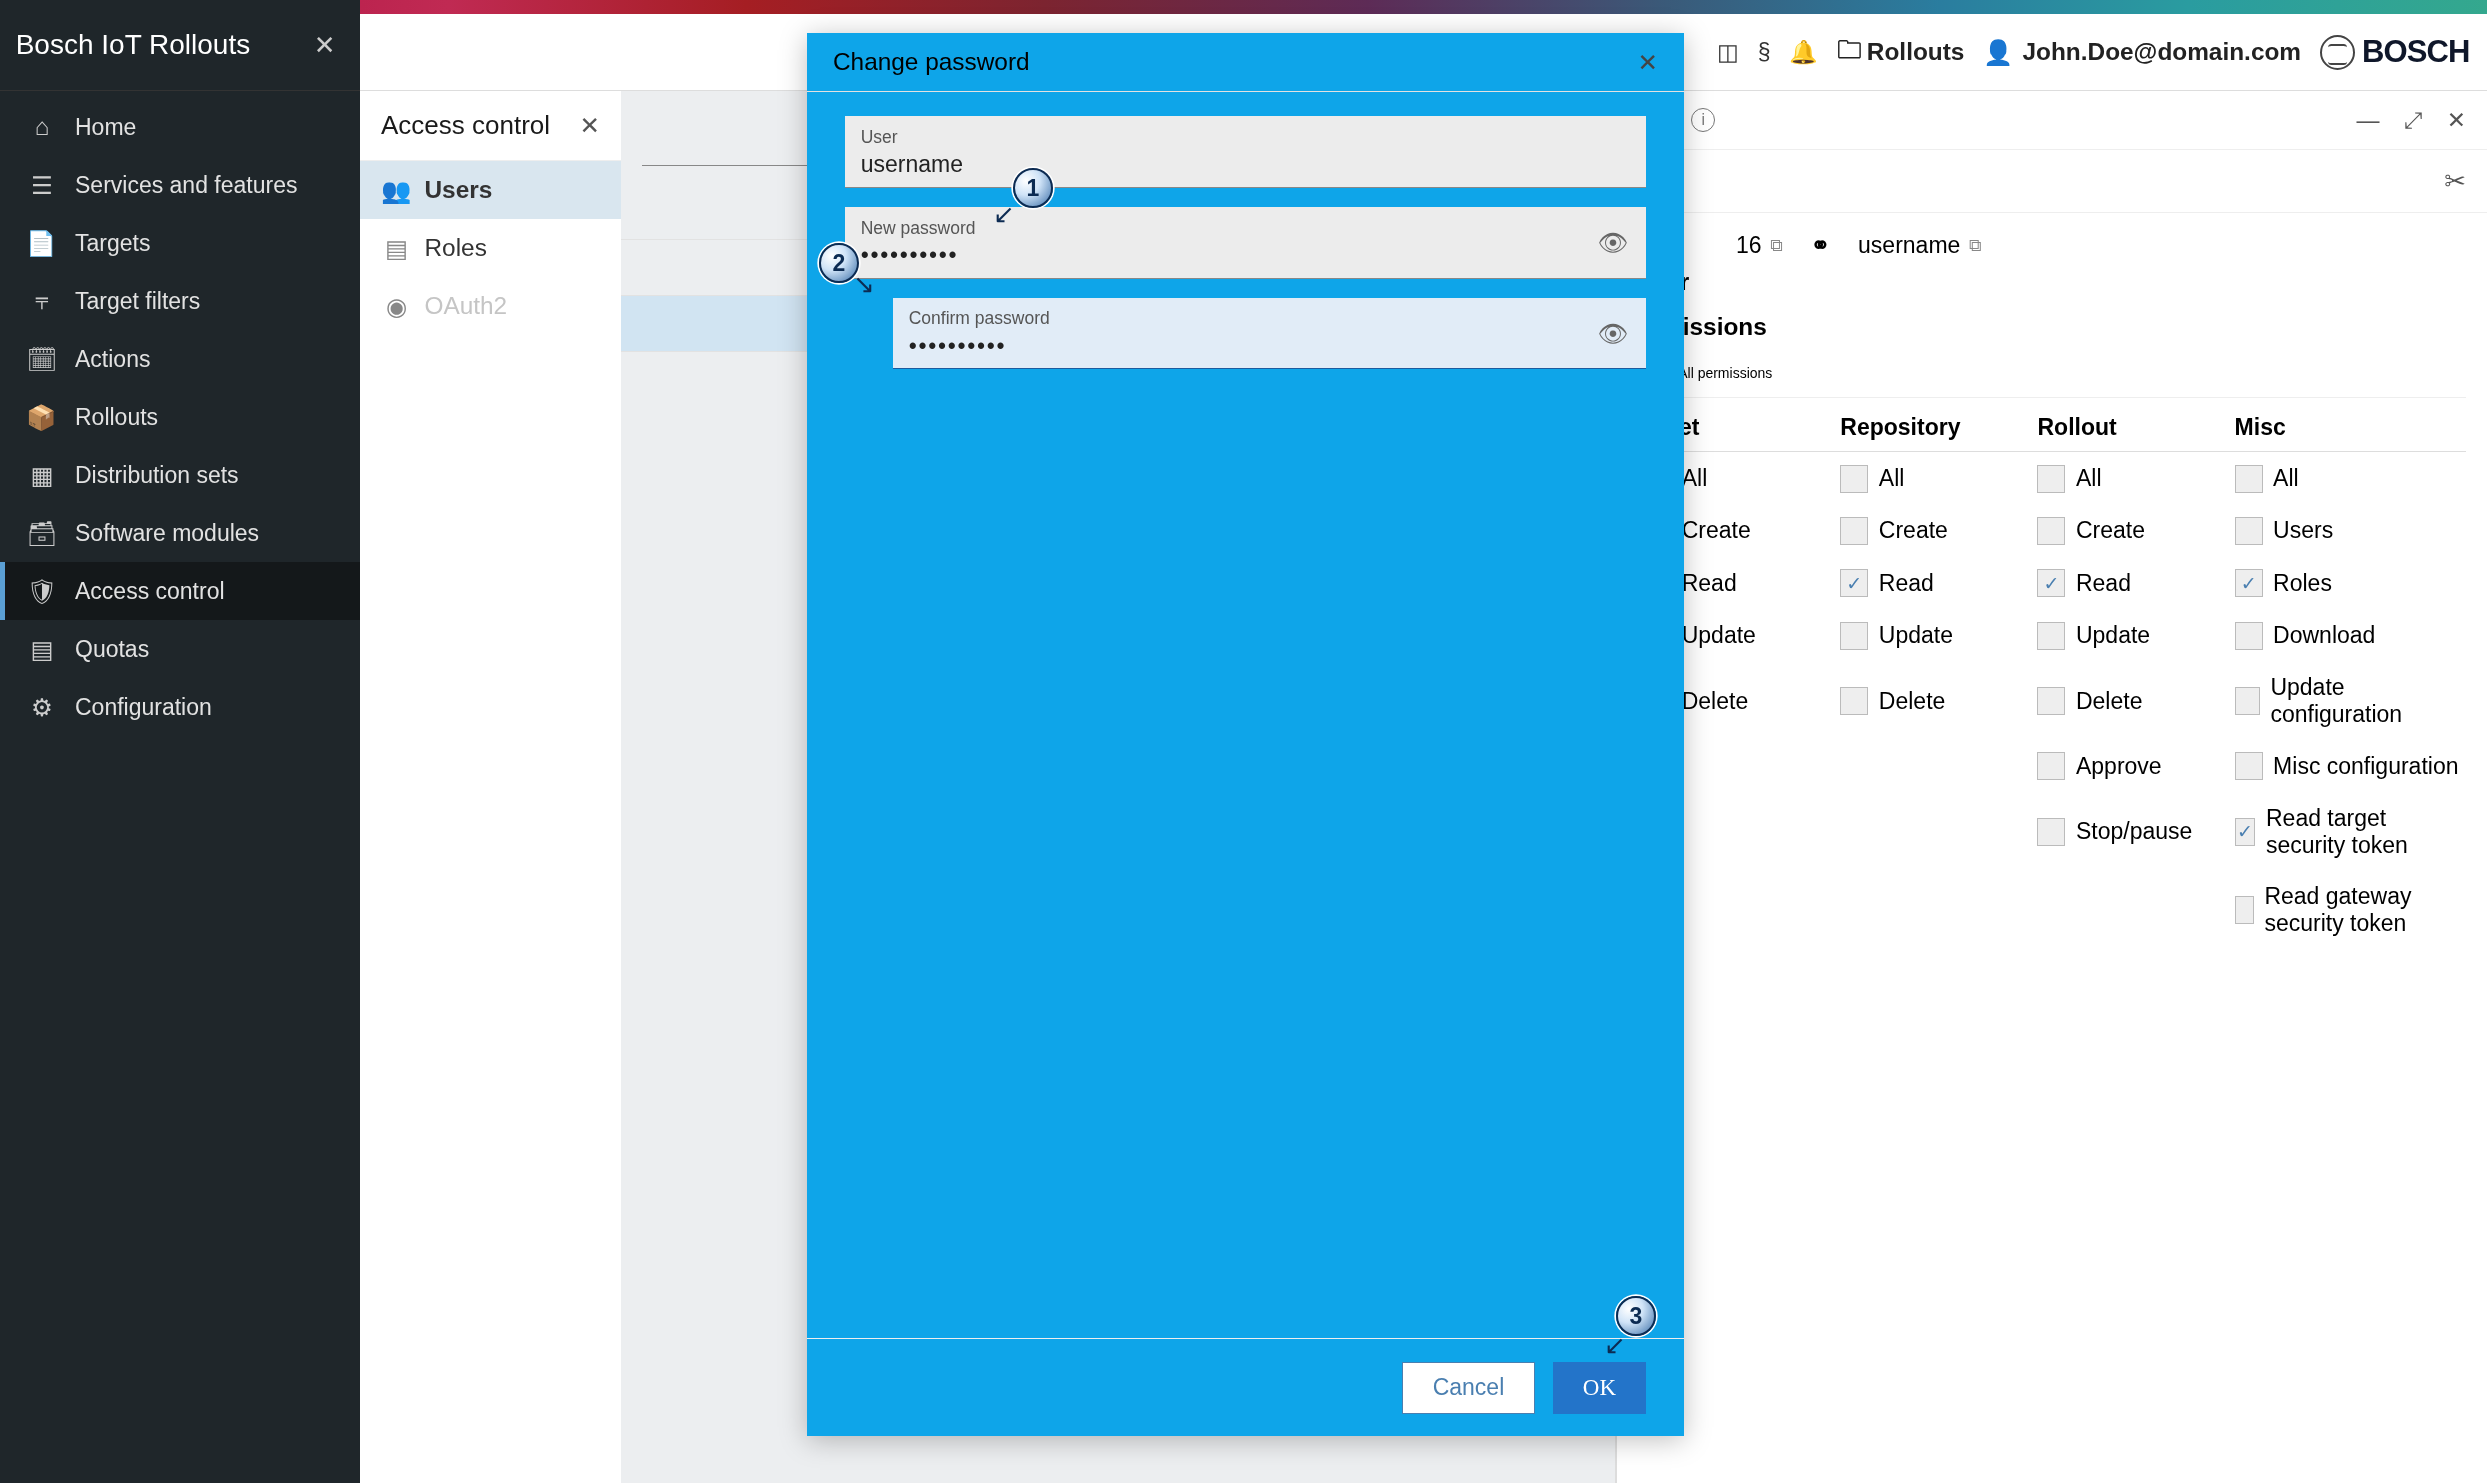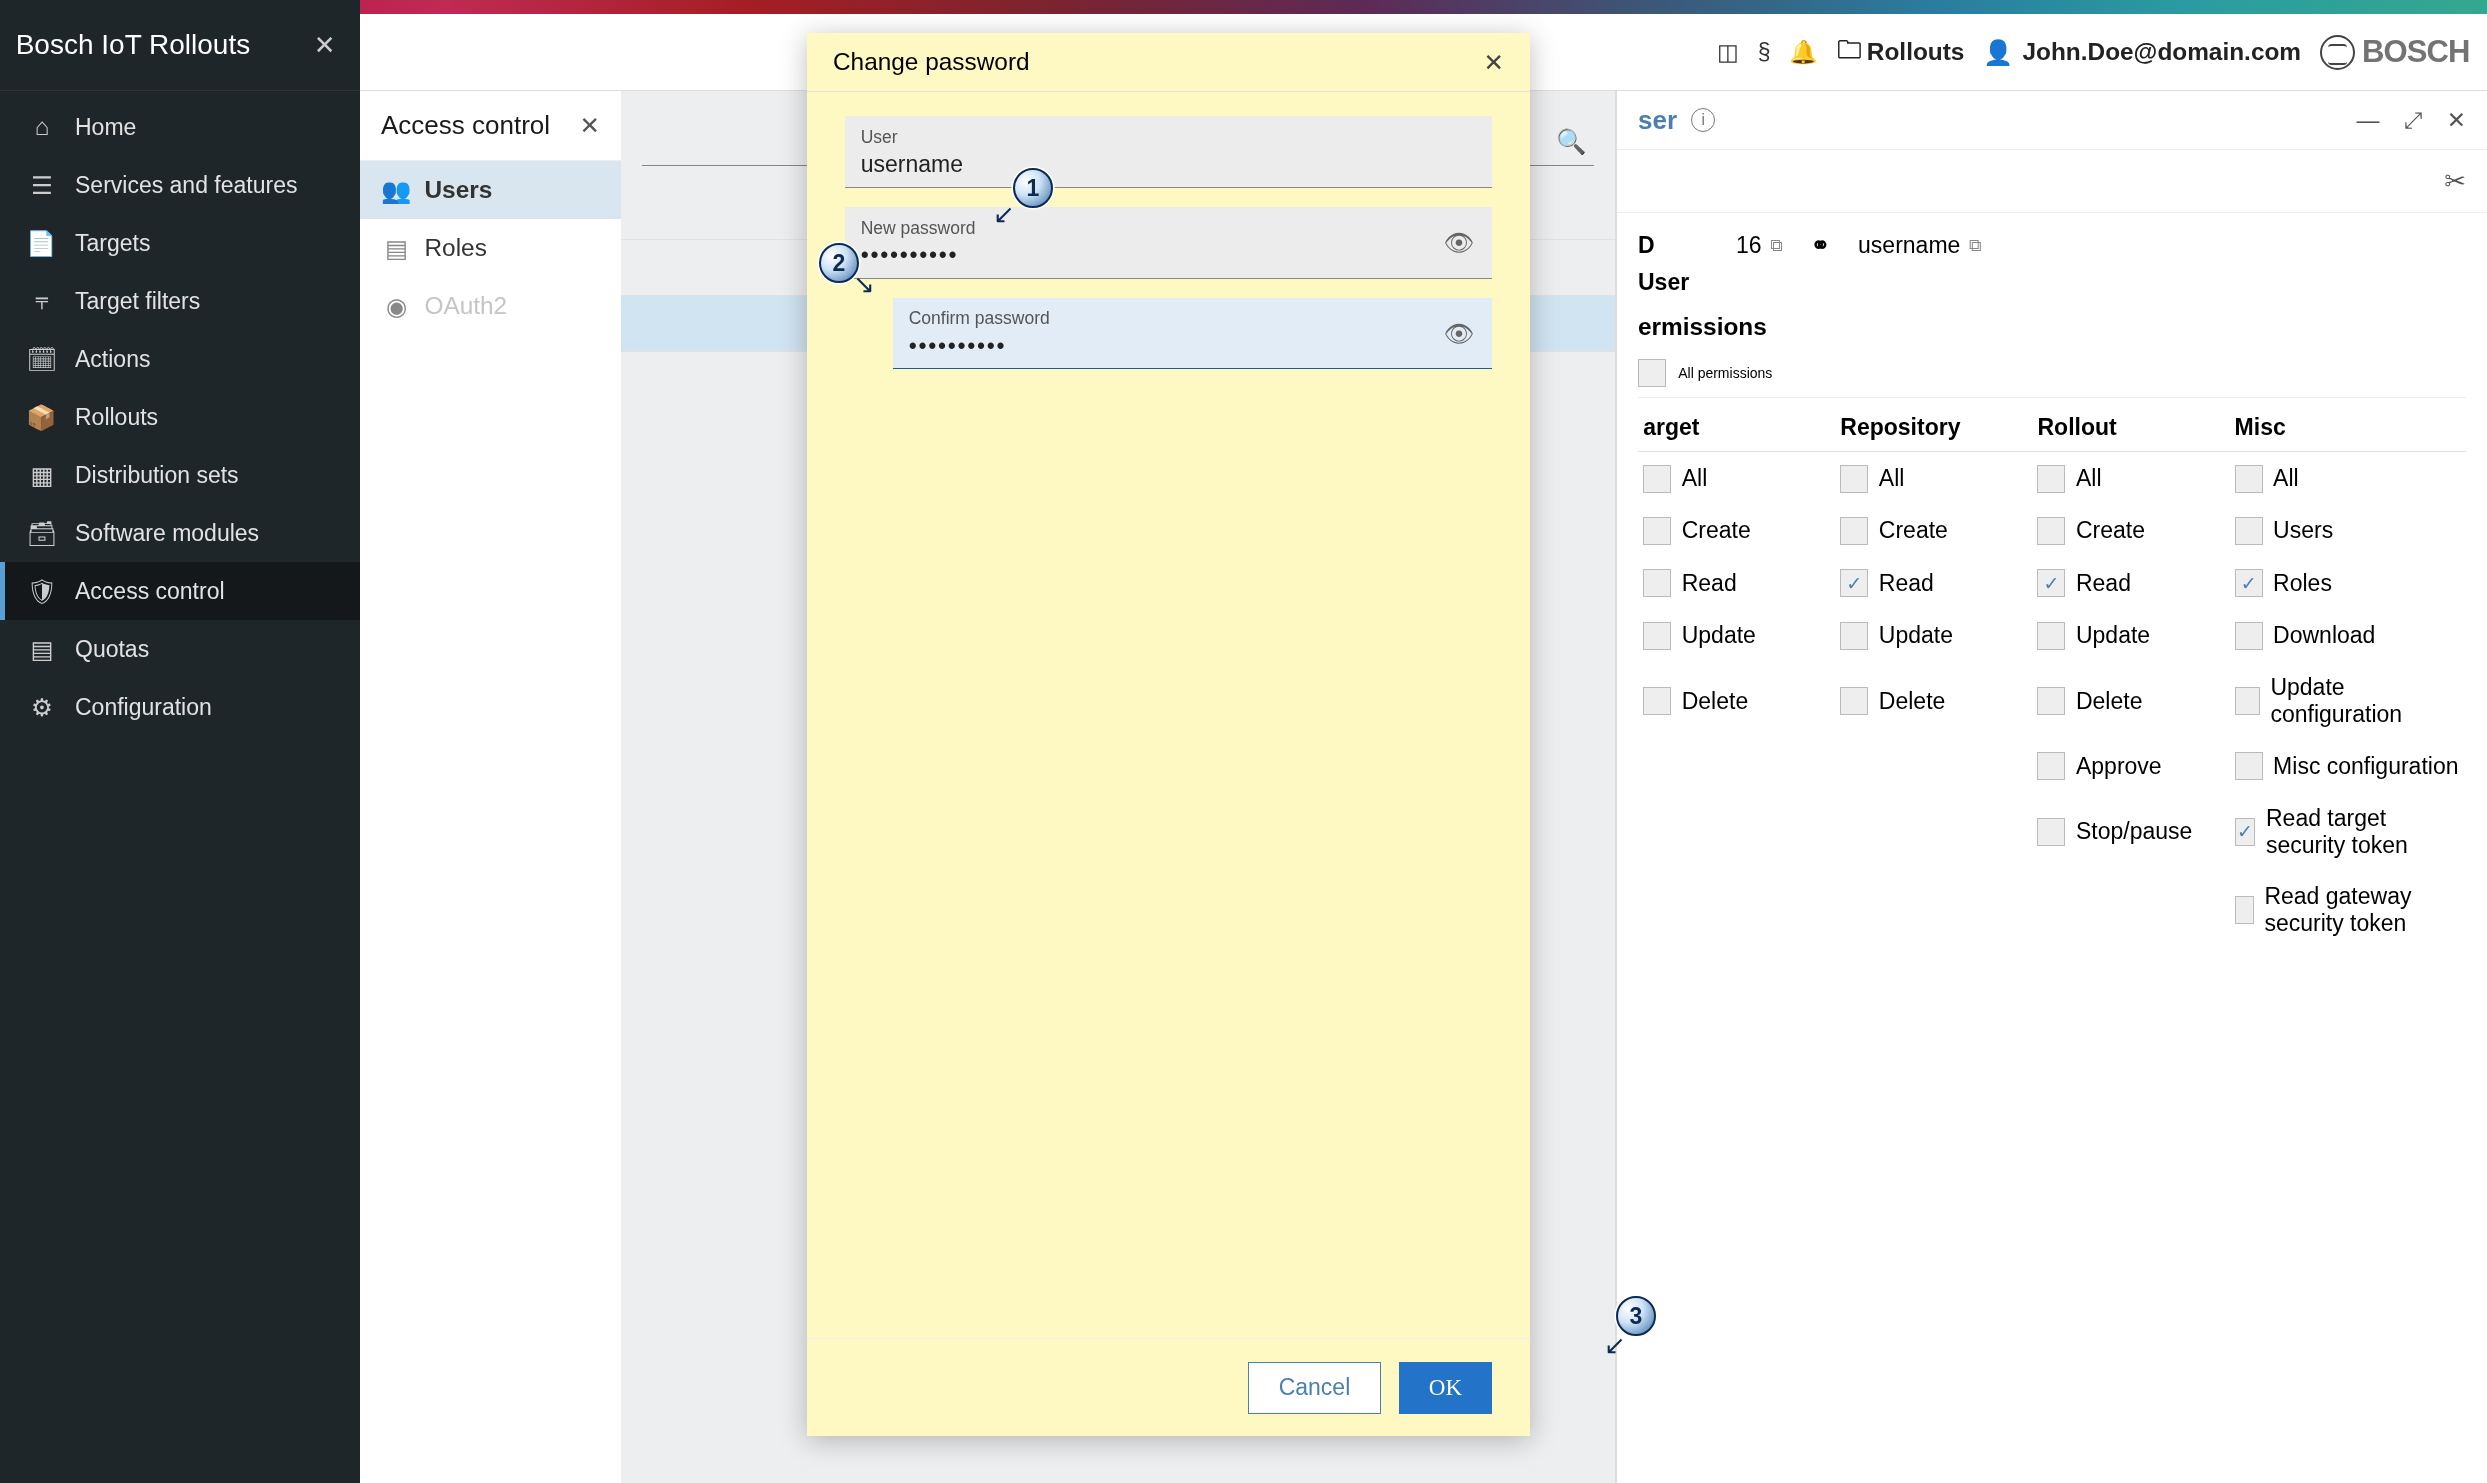--- a/index.html
+++ b/index.html
@@ -6,21 +6,21 @@
 html, body { width: 2487px; height: 1484px; overflow: hidden; background: #f4f4f4; }
 
 
 .top-strip { height: 14px; width: 100%; background: linear-gradient(90deg,#8a0e3a 0%,#b71c4a 10%,#c02a53 18%,#a51e23 30%,#7c2430 42%,#5d2b56 55%,#3a5a79 67%,#2a7d9f 78%,#2a9ca0 88%,#34a88e 100%); }
 
 
 .header { height: 77px; background:#fff; display:flex; align-items:center; padding:0 17.5px 0 367px; border-bottom:0.9px solid #ddd; position:relative;}
 .header-right { margin-left:auto; display:flex; align-items:center; gap:19px; font-size:23px; color:#333;}
 .rollouts-link{display:flex;align-items:center;gap:5.2px;font-weight:600;font-size:24.4px;color:#222;}
 .user-link{display:flex;align-items:center;gap:8.7px;font-weight:600;font-size:24.4px;color:#222;}
-.bosch-logo{font-weight:900;font-size:31px;color:#737373;letter-spacing:-0.9px;display:flex;align-items:center;gap:7px;}
+.bosch-logo{font-weight:900;font-size:31px;color:#0f172a;letter-spacing:-0.9px;display:flex;align-items:center;gap:7px;}
 .bosch-ring{width:35px;height:35px;border:2.6px solid #444;border-radius:50%;position:relative;}
 .bosch-ring:after{content:"";position:absolute;left:6.1px;top:7px;width:19px;height:17.5px;border:2.6px solid #444;border-left:none;border-right:none;border-radius:3.5px;}
 
 
 .sidebar { position:absolute; top:0; left:0; width:360px; height:1484px; background:#1f262a; color:#e4e4e4; z-index:10;}
 .sidebar-header{height:91px;display:flex;align-items:center;padding:0 24.4px 0 15.7px;border-bottom:0.9px solid #333;}
 .sidebar-title{font-size:28px;color:#fff;flex:1;}
 .sidebar-close{font-size:26px;color:#ccc;cursor:pointer;}
 .nav{padding-top:7px;}
 .nav-item{display:flex;align-items:center;gap:19px;height:58px;padding:0 23px;font-size:23px;color:#e2e2e2;cursor:pointer;border-left:5.2px solid transparent;}
@@ -59,21 +59,21 @@
 .p4-perm-title{font-weight:700;font-size:24.4px;margin:17.5px 0 7px;}
 .p4-allperm{display:flex;align-items:center;gap:12.2px;padding:10.5px 0;border-bottom:0.9px solid #eee;}
 .perm-table{display:grid;grid-template-columns:1fr 1fr 1fr 1.2fr;gap:0;}
 .perm-head{font-weight:700;font-size:23px;padding:15.7px 5.2px 10.5px;border-bottom:0.9px solid #ddd;}
 .perm-cell{display:flex;align-items:center;gap:10.5px;padding:12.2px 5.2px;font-size:23px;}
 .chk{width:28px;height:28px;border:0.9px solid #bbb;background:#eee;display:inline-flex;align-items:center;justify-content:center;color:#4a7fb0;font-size:19px;}
 .chk.on:before{content:"✓";}
 
 
 .modal-wrap{position:absolute;left:0;top:0;width:2487px;height:1484px;z-index:100;}
-.modal{position:absolute;left:807px;top:33px;width:723px;height:1403px;background:#fef9c3;box-shadow:0 3.5px 26px rgba(0,0,0,.25);display:flex;flex-direction:column;justify-content:center;}
+.modal{position:absolute;left:807px;top:33px;width:877px;height:1403px;background:#0ea5e9;box-shadow:0 3.5px 26px rgba(0,0,0,.25);display:flex;flex-direction:column;justify-content:center;}
 .modal-head{height:59px;display:flex;align-items:center;padding:0 26px;border-bottom:0.9px solid #e2e2e2;font-size:24.4px;}
 .modal-close{margin-left:auto;font-size:24.4px;color:#444;cursor:pointer;}
 .modal-body{flex:1;padding:24.4px 38px;}
 .fld{background:#ececec;border-bottom:1.7px solid #888;padding:10.5px 15.7px 8.7px;margin-bottom:19px;position:relative;}
 .fld.active{background:#e1ecf7;border-bottom-color:#1d5b9e;margin-left:48px;}
 .fld-label{font-size:17.5px;color:#555;margin-bottom:3.5px;}
 .fld-val{font-size:23px;color:#222;letter-spacing:1.7px;}
 .fld-user .fld-val{letter-spacing:normal;}
 .eye{position:absolute;right:17.5px;top:50%;transform:translateY(-50%);font-size:24.4px;color:#666;}
 .modal-foot{height:98px;display:flex;align-items:center;justify-content:flex-end;gap:17.5px;padding:18px 38px;border-top:0.9px solid #eee;}

